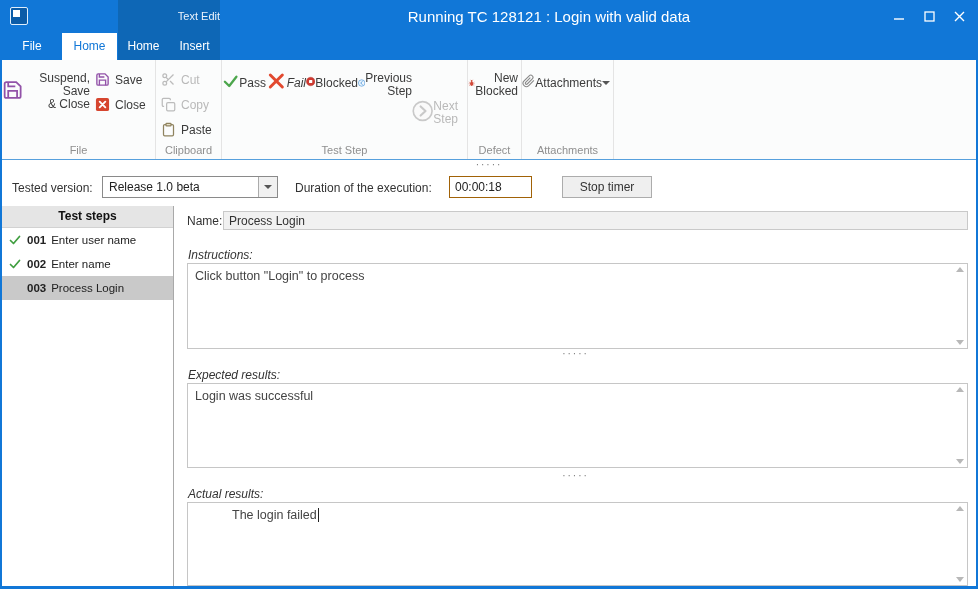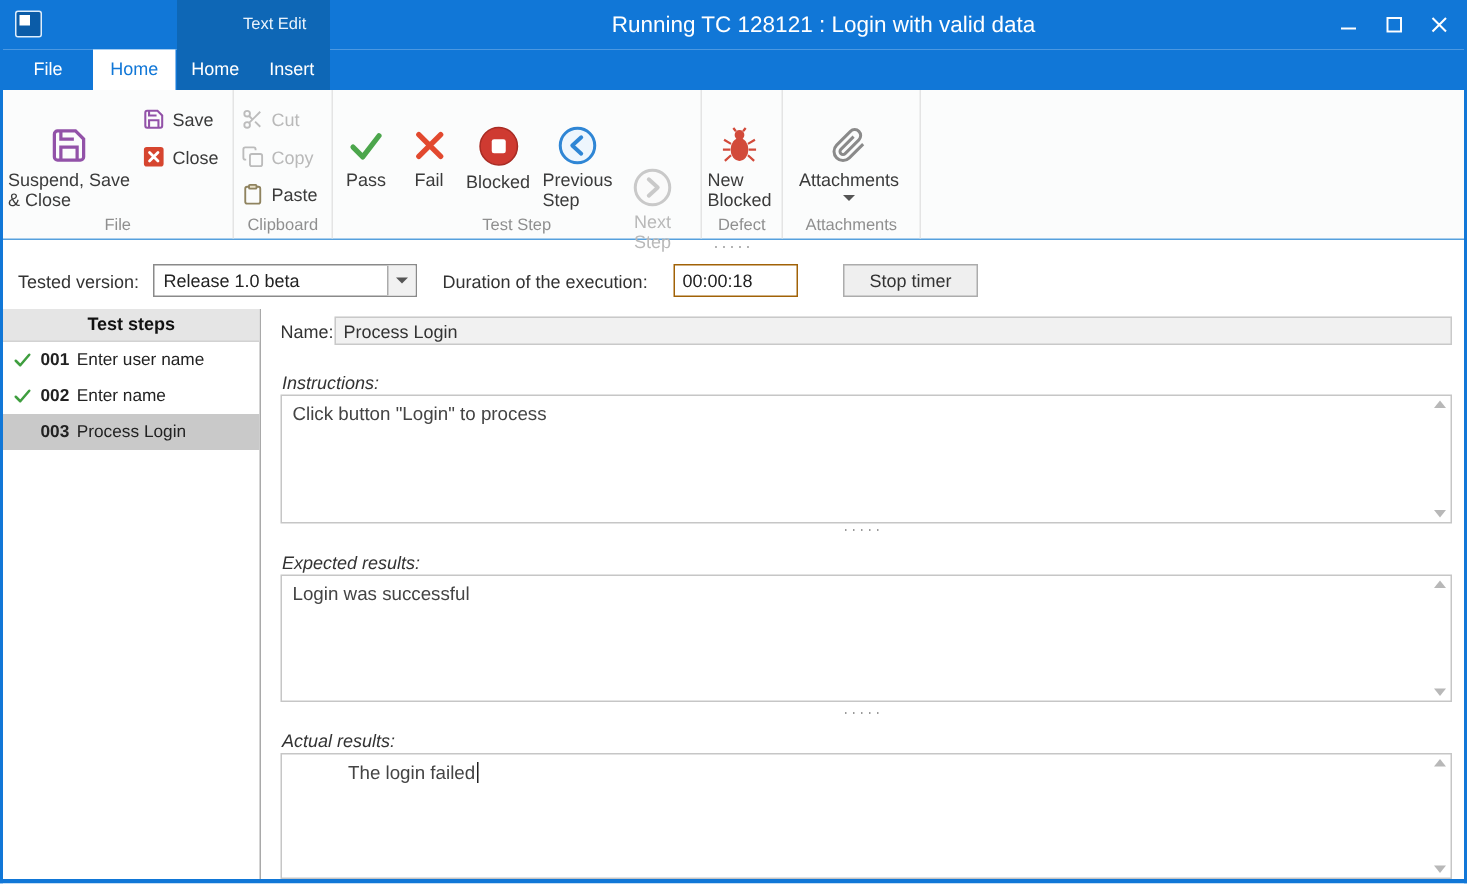--- a/index.html
+++ b/index.html
@@ -14,29 +14,29 @@
   .win-controls{position:absolute;right:2px;top:0;height:33px;display:flex;z-index:5;}
   .win-btn{width:30px;height:33px;display:flex;align-items:center;justify-content:center;}
 
   
   .tabrow{position:absolute;left:0;top:33px;right:0;height:27px;background:#1177d7;display:flex;z-index:1;}
   .tab{height:27px;line-height:27px;text-align:center;color:#fff;font-size:12px;cursor:default;}
   .tab-file{width:60px;}
   .tab-home{width:55px;background:#fff;color:#1177d7;}
   
   .ctx-block{position:absolute;left:116px;top:0;width:102px;height:60px;background:#0e67b6;z-index:3;}
-  .ctx-label{height:33px;line-height:33px;text-align:left;color:#eaf3fc;font-size:11px;margin-left:44px;}
+  .ctx-label{height:33px;line-height:33px;text-align:right;color:#eaf3fc;font-size:11px;margin-left:44px;}
   .ctx-tabs{display:flex;}
   .ctx-tabs .tab{flex:1;}
 
   
   .ribbon{position:absolute;left:0;top:60px;right:0;height:99px;background:#fbfcfc;border-bottom:1px solid #56a0dd;box-sizing:content-box;display:flex;z-index:0;}
   .rgroup{position:relative;height:99px;border-right:1px solid #e4e4e4;display:flex;align-items:flex-start;box-sizing:border-box;}
   .rgroup-label{position:absolute;bottom:3px;left:0;right:0;text-align:center;font-size:11px;color:#8f8f8f;}
-  .bigbtn{display:flex;flex-direction:column;align-items:center;padding-top:24px;color:#3b3b3b;font-size:12px;line-height:13px;text-align:left;cursor:default;}
+  .bigbtn{display:flex;flex-direction:row;align-items:center;padding-top:8px;color:#3b3b3b;font-size:12px;line-height:13px;text-align:right;cursor:default;}
   .bigbtn .blabel{margin-top:4px;white-space:pre-line;}
   .smallcol{display:flex;flex-direction:column;padding-top:7px;}
   .smallbtn{display:flex;align-items:center;gap:5px;height:25px;padding:0 5px;font-size:12px;color:#3b3b3b;cursor:default;}
   .disabled{color:#b9b9b9 !important;}
   .caret-down{width:0;height:0;border-left:4px solid transparent;border-right:4px solid transparent;border-top:4px solid #555;display:inline-block;}
   .bigbtn .caret-down{margin-top:3px;}
 
   
   .dots{color:#777;font-size:10px;letter-spacing:2px;text-align:center;line-height:8px;cursor:row-resize;}
   .ribbon-dots{position:absolute;left:0;right:0;top:161px;height:8px;}
@@ -173,21 +173,21 @@
       <div class="rgroup-label">Clipboard</div>
     </div>
 
     <div class="rgroup" style="width:246px;">
       <div class="bigbtn" style="width:44px;">
         <svg viewBox="0 0 24 24" width="26" height="26" fill="none">
           <polyline points="4 13 10 19 20 6" stroke="#4ca64c" stroke-width="3.2" stroke-linecap="round" stroke-linejoin="round"></polyline>
         </svg>
         <span class="blabel">Pass</span>
       </div>
-      <div class="bigbtn" style="width:40px;">
+      <div class="bigbtn" style="width:40px;font-style:italic;">
         <svg viewBox="0 0 24 24" width="25" height="26" fill="none">
           <path d="M5 5 L19 19 M19 5 L5 19" stroke="#e2492f" stroke-width="3.4" stroke-linecap="round"></path>
         </svg>
         <span class="blabel">Fail</span>
       </div>
       <div class="bigbtn" style="width:52px;">
         <svg viewBox="0 0 26 26" width="27" height="27">
           <circle cx="13" cy="13" r="12" fill="#cf3a31" stroke="#a82c24" stroke-width="1"></circle>
             <rect x="8.5" y="8.5" width="9" height="9" rx="1.5" fill="#fff"></rect>
         </svg>

